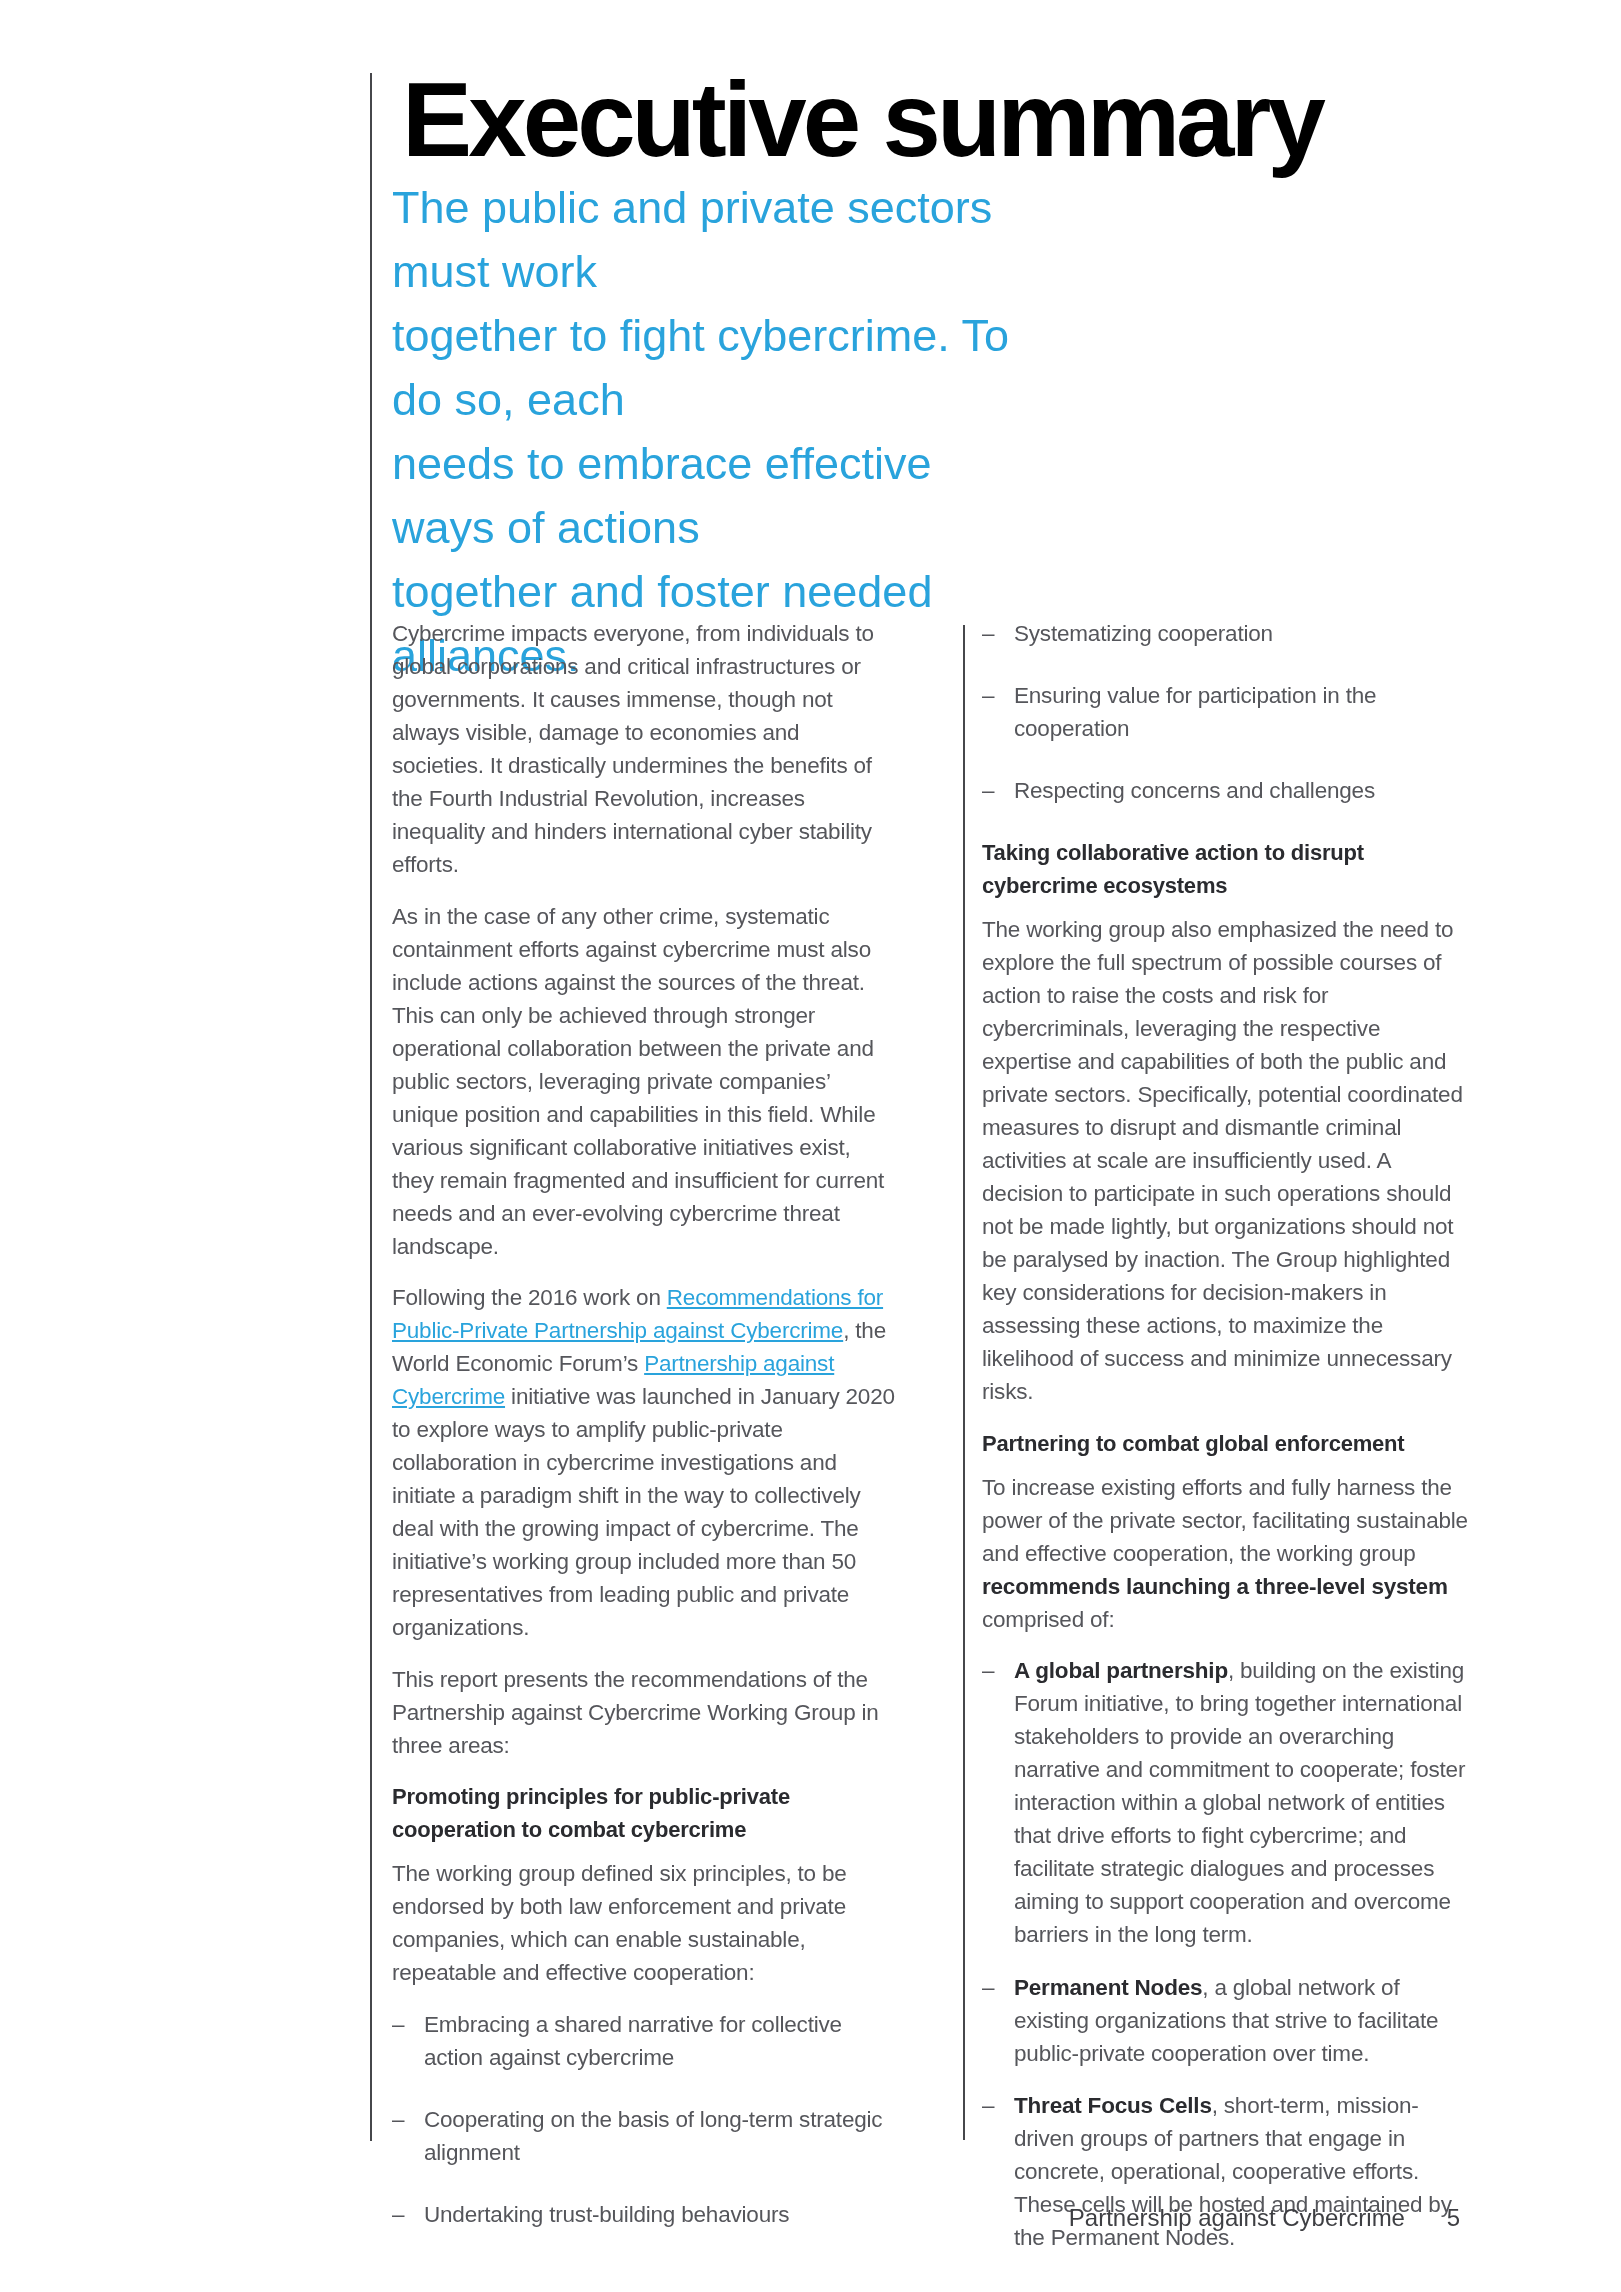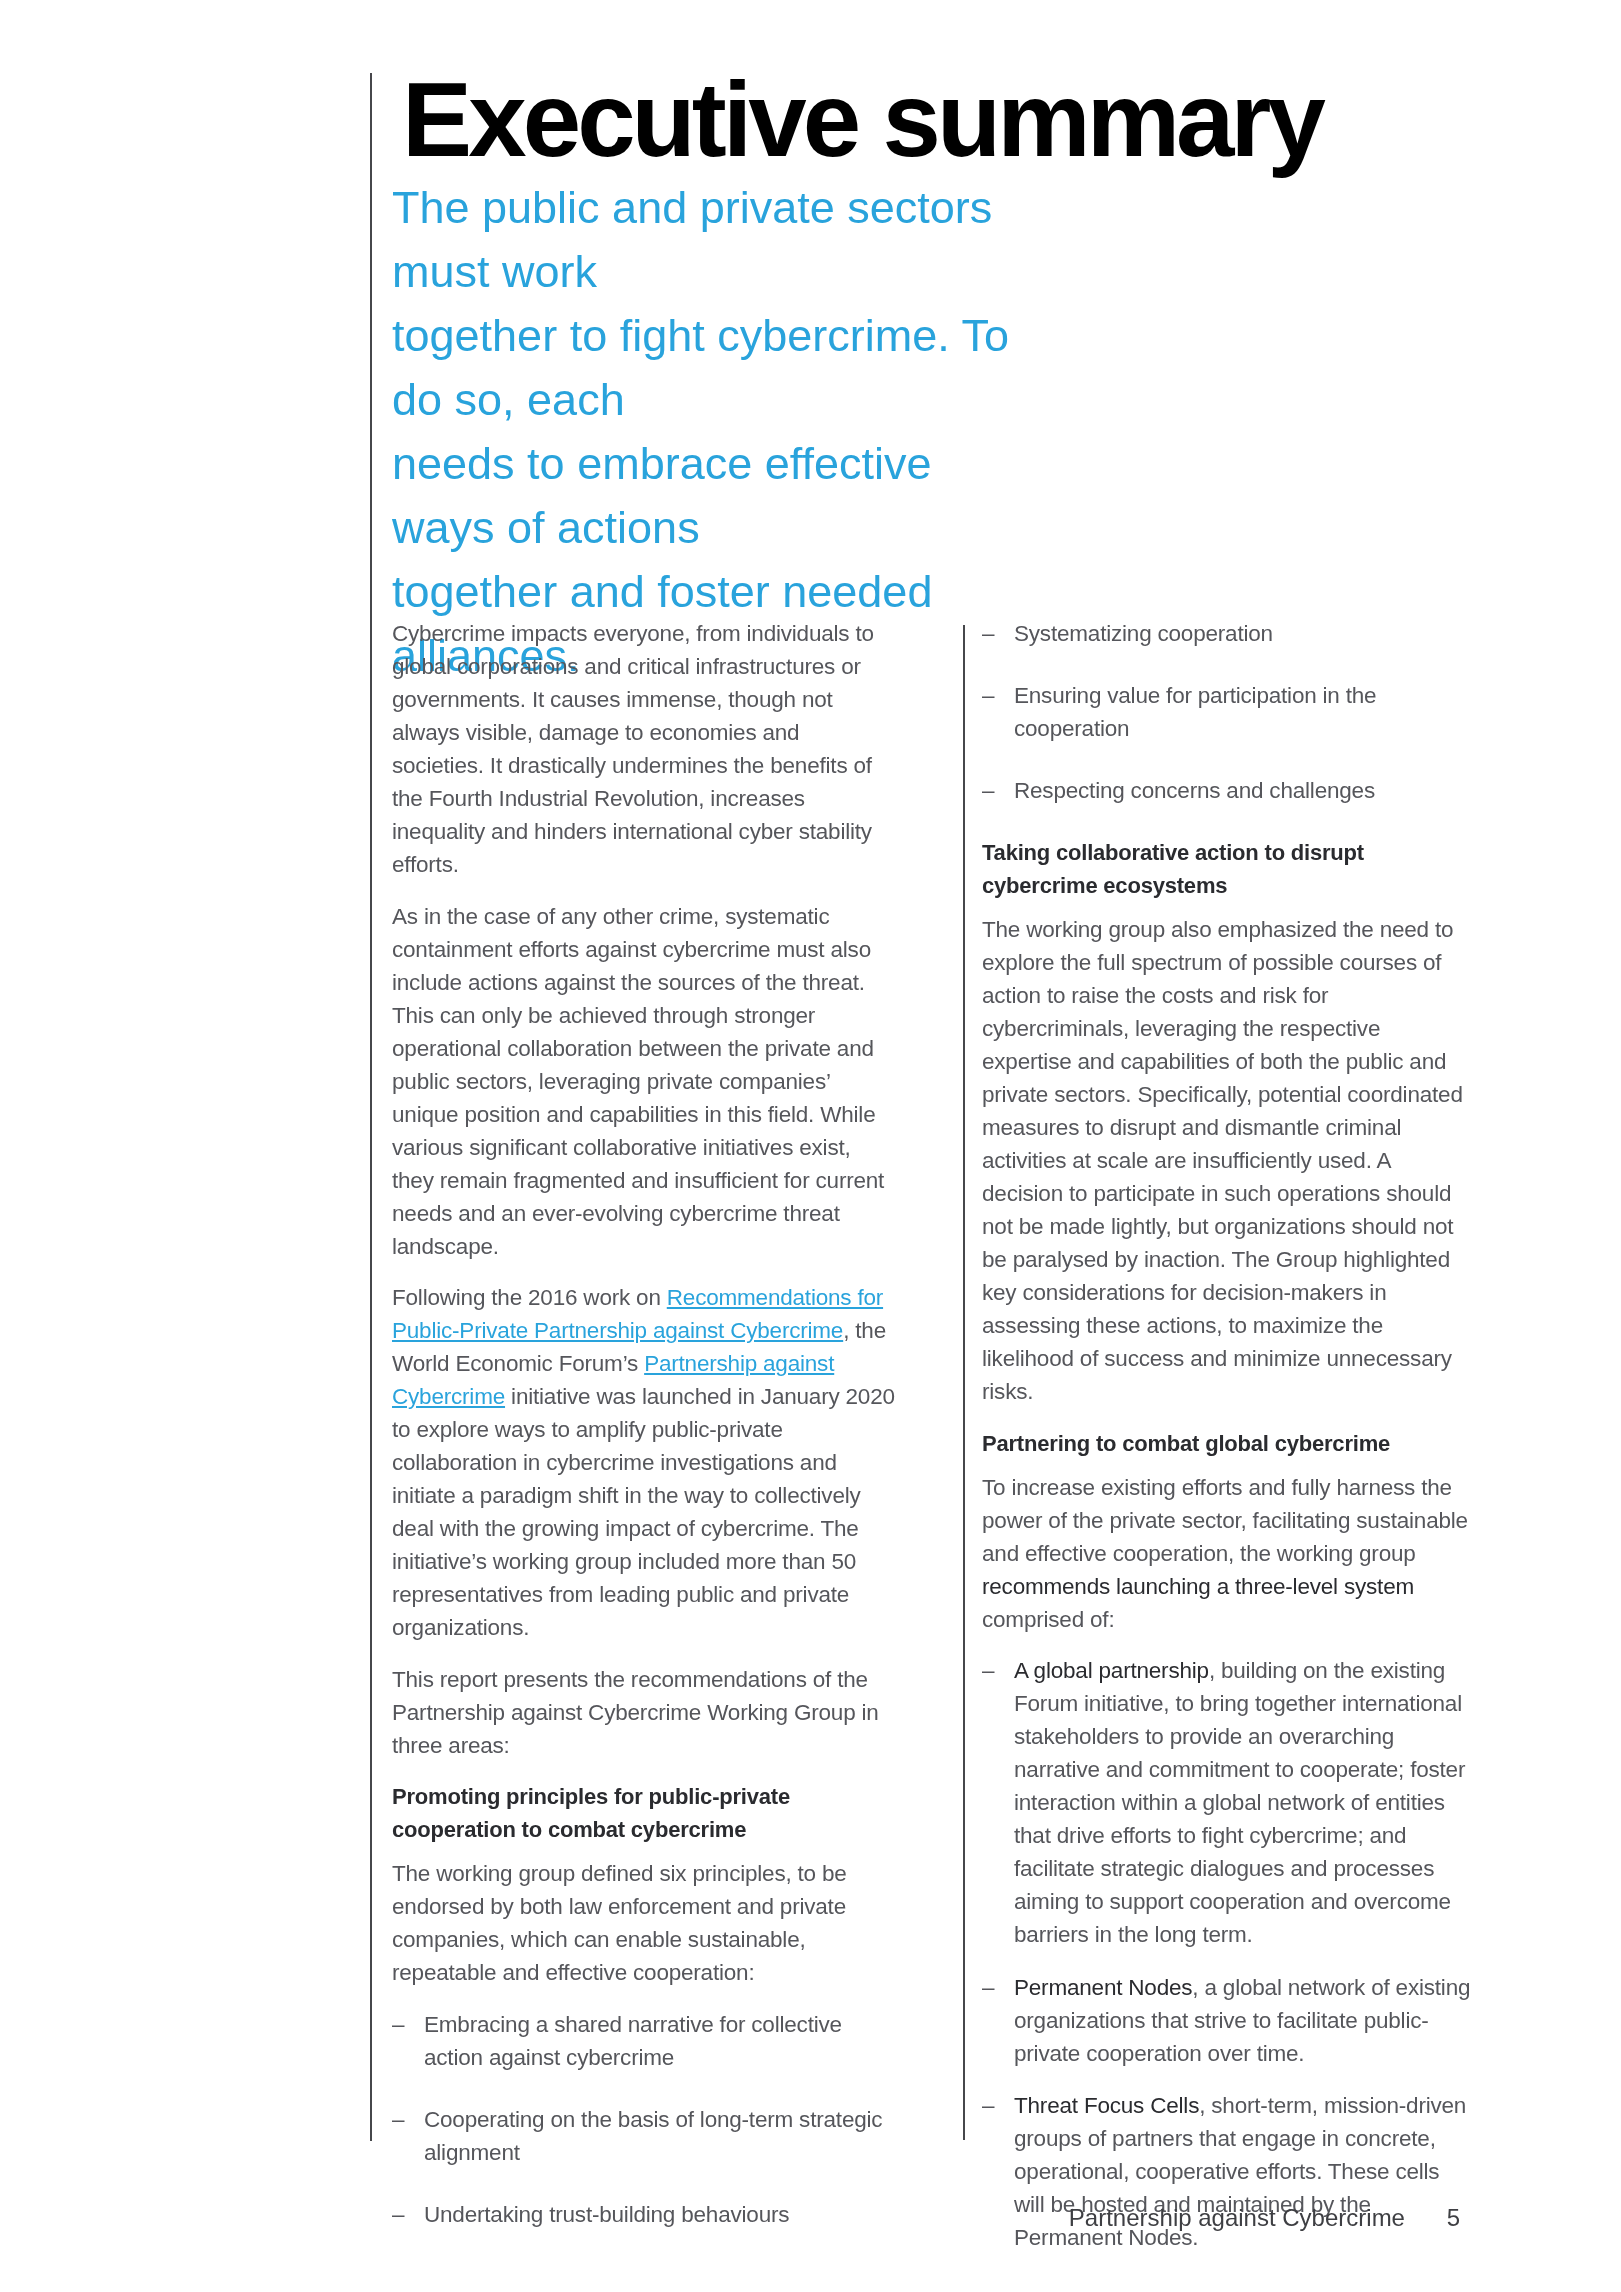--- a/index.html
+++ b/index.html
@@ -40,21 +40,21 @@
   .col h3{
     font-size:22px;line-height:33px;font-weight:700;
     color:#2A2B2F;margin:11px 0 0 0;
   }
   .col h3 + p{margin-top:11px;}
   .bullet-list{list-style:none;margin:0;padding:0;}
   .bullet-list li{display:flex;margin:0 0 29px 0;}
   .bullet-list.tight li{margin-bottom:19.6px;}
   .bullet-list li:last-child{margin-bottom:0;}
   .dash{flex:0 0 32px;width:32px;}
-  .b{font-weight:400;color:#2A2B2F;}
+  .b{font-weight:700;color:#2A2B2F;}
   a.link{color:var(--accent,#29A3DC);text-decoration:underline;cursor:pointer;}
   .footer{
     position:absolute;left:982px;top:2205px;width:478px;
     text-align:right;font-size:24px;line-height:25.5px;color:#3E3F43;
   }
   .footer .pagenum{display:inline-block;margin-left:35px;}
 </style>
 </head>
 <body>
 
@@ -105,21 +105,21 @@
       </li>
       <li>
         <span class="dash">–</span>
         <span>Respecting concerns and challenges</span>
       </li>
     </ul>
 
     <h3>Taking collaborative action to disrupt cybercrime ecosystems</h3>
     <p>The working group also emphasized the need to explore the full spectrum of possible courses of action to raise the costs and risk for cybercriminals, leveraging the respective expertise and capabilities of both the public and private sectors. Specifically, potential coordinated measures to disrupt and dismantle criminal activities at scale are insufficiently used. A decision to participate in such operations should not be made lightly, but organizations should not be paralysed by inaction. The Group highlighted key considerations for decision-makers in assessing these actions, to maximize the likelihood of success and minimize unnecessary risks.</p>
 
-    <h3>Partnering to combat global cybercrime</h3>
+    <h3>Partnering to combat global enforcement</h3>
     <p><span>To increase existing efforts and fully harness the power of the private sector, facilitating sustainable and effective cooperation, the working group </span><span class="b">recommends launching a three-level system</span><span> comprised of:</span></p>
 
     <ul class="bullet-list tight">
       <li>
         <span class="dash">–</span>
         <span><span class="b">A global partnership</span><span>, building on the existing Forum initiative, to bring together international stakeholders to provide an overarching narrative and commitment to cooperate; foster interaction within a global network of entities that drive efforts to fight cybercrime; and facilitate strategic dialogues and processes aiming to support cooperation and overcome barriers in the long term.</span></span>
       </li>
       <li>
         <span class="dash">–</span>
         <span><span class="b">Permanent Nodes</span><span>, a global network of existing organizations that strive to facilitate public-private cooperation over time.</span></span>

